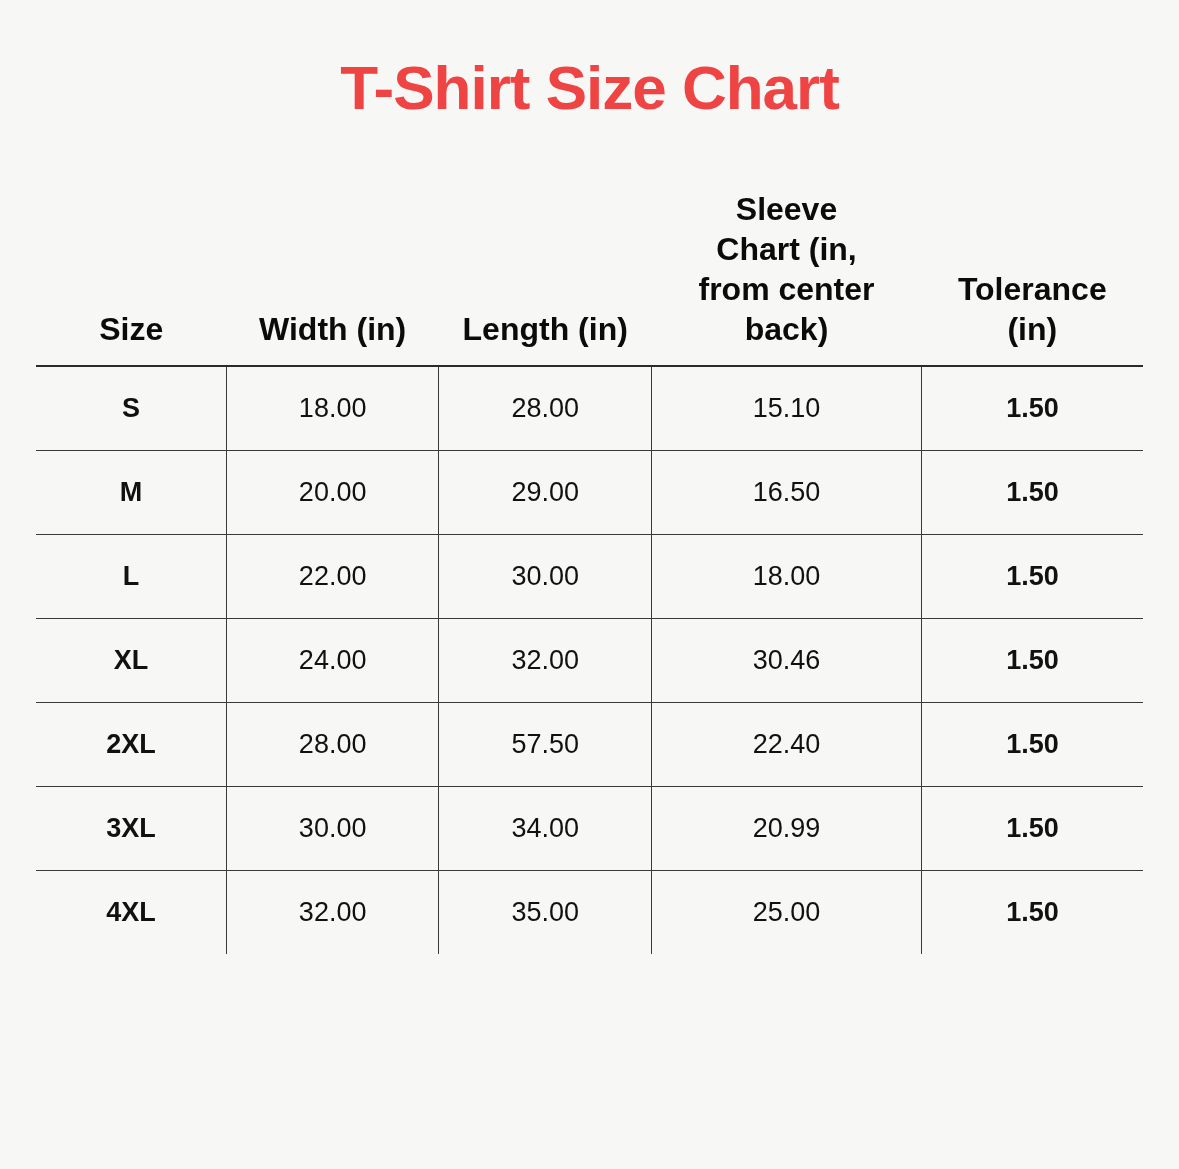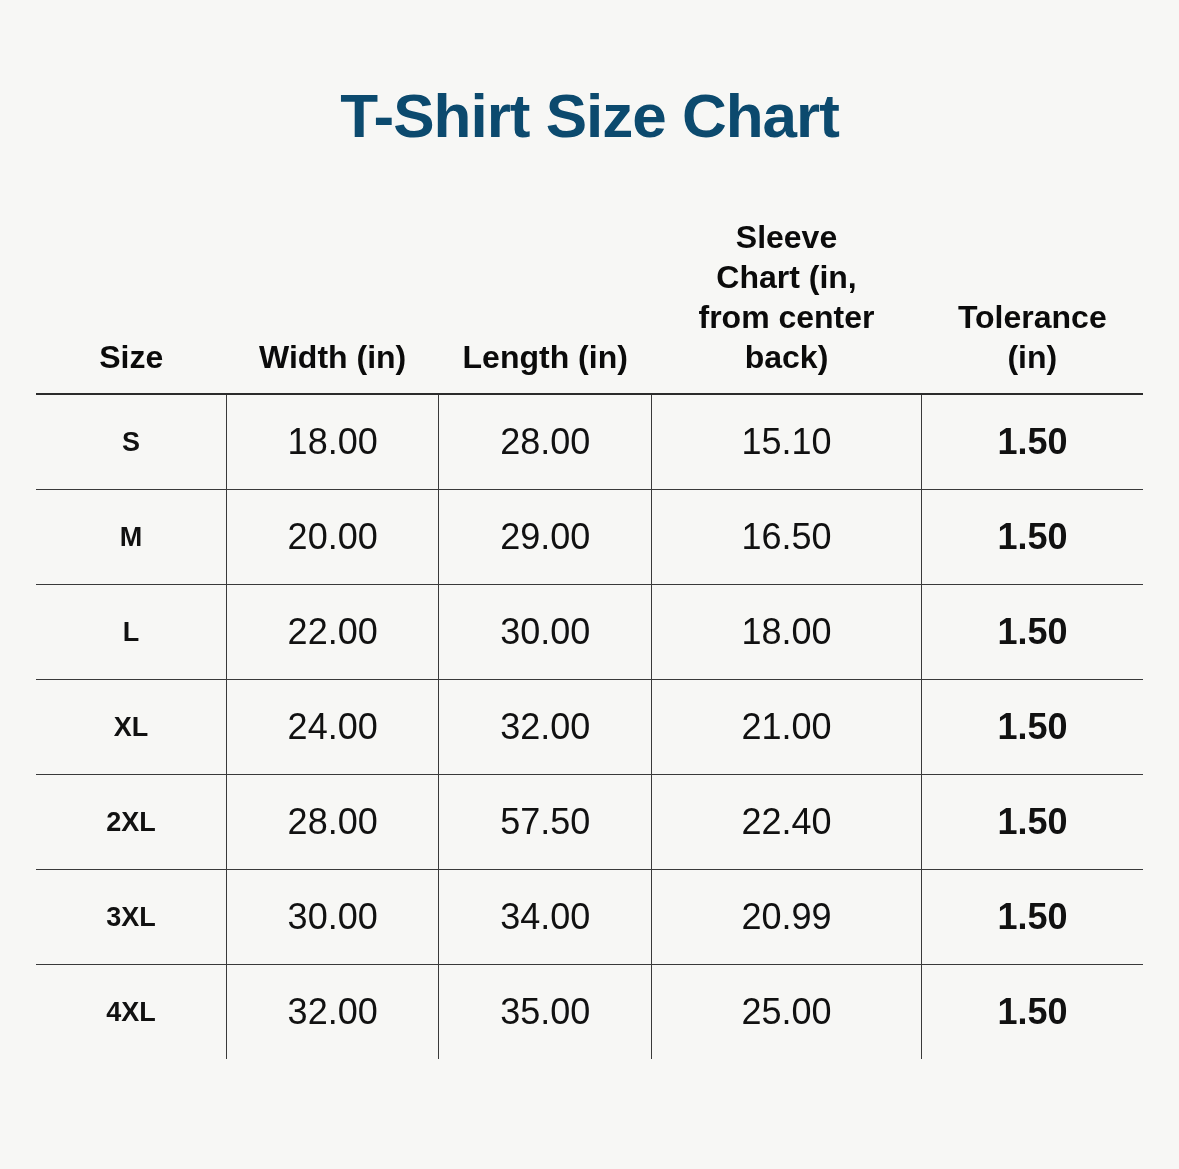--- a/index.html
+++ b/index.html
@@ -18,22 +18,22 @@
     width: 1179px;
     height: 1169px;
     position: relative;
     box-sizing: border-box;
   }
   .title {
     text-align: center;
     font-size: 62px;
     font-weight: bold;
     letter-spacing: -1px;
-    padding-top: 80px;
-    color: #0c4a6e;
+    padding-top: 52px;
+    color: #ef4444;
   }
   .table-wrap {
     margin-top: 62px;
     padding: 0 36px;
   }
   table.size-chart {
     width: 100%;
     border-collapse: collapse;
     table-layout: fixed;
   }
@@ -43,21 +43,21 @@
     color: #0b0b0b;
     text-align: center;
     vertical-align: bottom;
     padding: 4px 6px 16px 6px;
     line-height: 1.25;
   }
   table.size-chart thead tr {
     border-bottom: 2px solid #2b2b2b;
   }
   table.size-chart td {
-    font-size: 36px;
+    font-size: 27px;
     text-align: center;
     padding: 26px 6px;
     color: #111111;
     border-bottom: 1.5px solid #3a3a3a;
     border-right: 1.5px solid #3a3a3a;
   }
   table.size-chart td:last-child {
     border-right: none;
     font-weight: bold;
   }
@@ -132,21 +132,21 @@
           <td class="size-cell">L</td>
           <td>22.00</td>
           <td>30.00</td>
           <td>18.00</td>
           <td>1.50</td>
         </tr>
         <tr>
           <td class="size-cell">XL</td>
           <td>24.00</td>
           <td>32.00</td>
-          <td>21.00</td>
+          <td>30.46</td>
           <td>1.50</td>
         </tr>
         <tr>
           <td class="size-cell">2XL</td>
           <td>28.00</td>
           <td>57.50</td>
           <td>22.40</td>
           <td>1.50</td>
         </tr>
         <tr>

